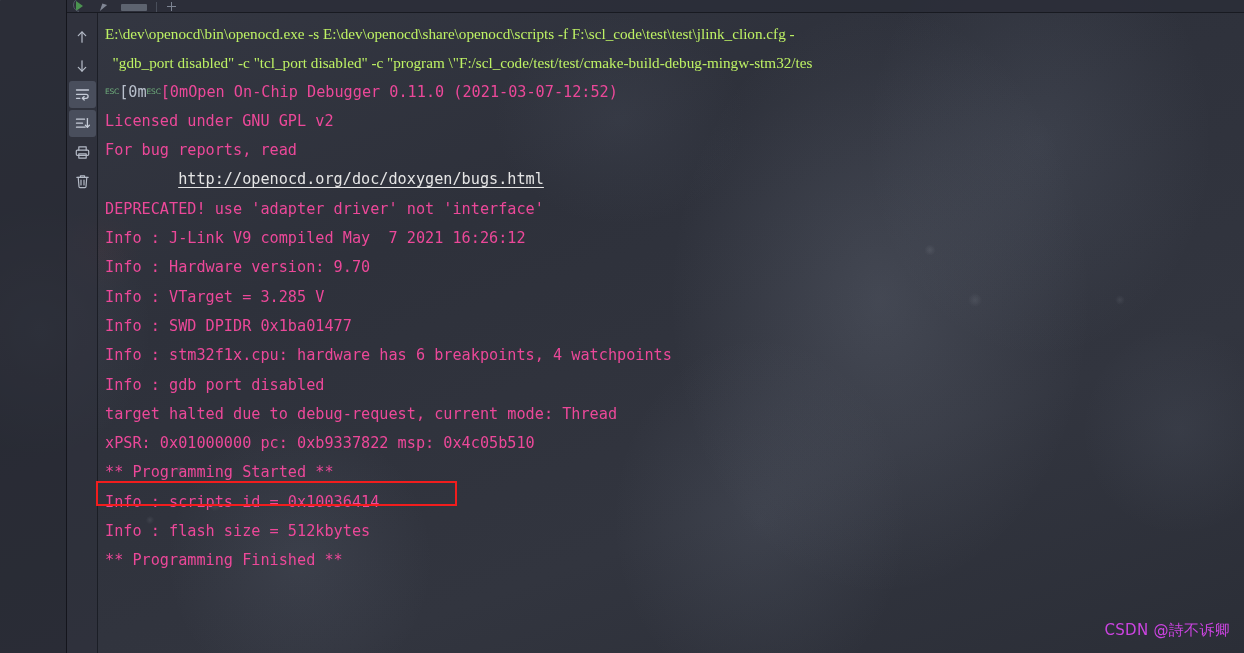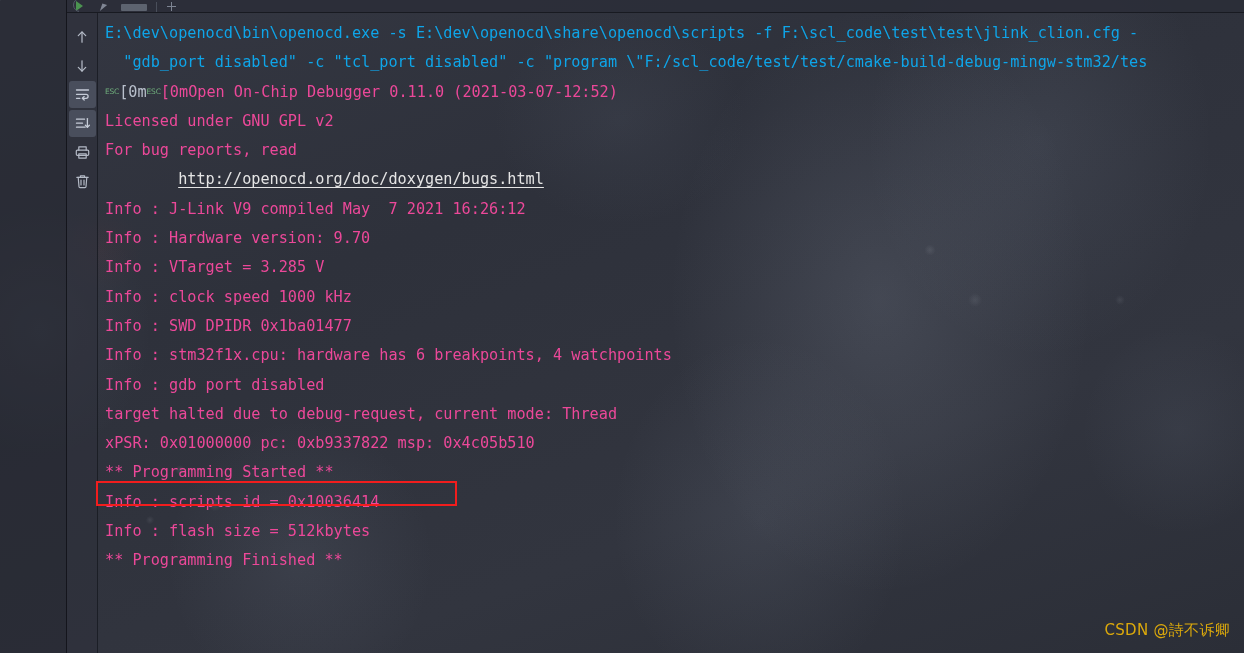--- a/index.html
+++ b/index.html
@@ -100,42 +100,42 @@
     overflow:hidden;
     padding:6px 0 0 7px;
   }
   .line{
     height:29.3px; line-height:29.3px;
     font-size:15.2px;
     white-space:pre;
     letter-spacing:0px;
     color:#e5484d;
   }
-  .c-cmd   { color:#0ea5e9; }
+  .c-cmd   { color:#bef264;font-family:Liberation Serif, serif; }
   .c-red   { color:#ec4899; }
   .c-grey  { color:#b9c0cc;margin-top:16px; }
   .c-link  { color:#e5e5e5; text-decoration:underline; text-underline-offset:3px; cursor:pointer; }
   .esc{
     display:inline-block; font-size:7.5px; line-height:10px;
     color:#6fae7c; vertical-align:2px; letter-spacing:-.2px;
     font-family:"DejaVu Sans","Liberation Sans",sans-serif;
     transform:translateY(-1px);
   }
 
   
   .annot{
     position:absolute; left:96px; top:481px; width:361px; height:25px;
     border:2px solid #f21d1d; pointer-events:none;
   }
 
   
   .watermark{
     position:absolute; right:14px; bottom:13px;
     font-family:"DejaVu Sans","Liberation Sans",sans-serif;
-    font-size:15px; color:#eab308; opacity:.92;
+    font-size:15px; color:#d946ef; opacity:.92;
     letter-spacing:.3px;
   }
 </style>
 </head>
 <body>
 
 <div id="app">
 
   <div class="wallpaper"></div>
 
@@ -208,24 +208,24 @@
     <div class="line c-cmd">E:\dev\openocd\bin\openocd.exe -s E:\dev\openocd\share\openocd\scripts -f F:\scl_code\test\test\jlink_clion.cfg -</div>
     <div class="line c-cmd">  "gdb_port disabled" -c "tcl_port disabled" -c "program \"F:/scl_code/test/test/cmake-build-debug-mingw-stm32/tes</div>
 
     <div class="line"><span class="esc">ESC</span><span class="c-grey">[0m</span><span class="esc">ESC</span><span class="c-red">[0mOpen On-Chip Debugger 0.11.0 (2021-03-07-12:52)</span></div>
 
     <div class="line c-red">Licensed under GNU GPL v2</div>
     <div class="line c-red">For bug reports, read</div>
 
     <div class="line"><span>        </span><span class="c-link">http://openocd.org/doc/doxygen/bugs.html</span></div>
 
+    <div class="line c-red">DEPRECATED! use 'adapter driver' not 'interface'</div>
     <div class="line c-red">Info : J-Link V9 compiled May  7 2021 16:26:12</div>
     <div class="line c-red">Info : Hardware version: 9.70</div>
     <div class="line c-red">Info : VTarget = 3.285 V</div>
-    <div class="line c-red">Info : clock speed 1000 kHz</div>
     <div class="line c-red">Info : SWD DPIDR 0x1ba01477</div>
     <div class="line c-red">Info : stm32f1x.cpu: hardware has 6 breakpoints, 4 watchpoints</div>
     <div class="line c-red">Info : gdb port disabled</div>
     <div class="line c-red">target halted due to debug-request, current mode: Thread</div>
     <div class="line c-red">xPSR: 0x01000000 pc: 0xb9337822 msp: 0x4c05b510</div>
     <div class="line c-red">** Programming Started **</div>
     <div class="line c-red">Info : scripts id = 0x10036414</div>
     <div class="line c-red">Info : flash size = 512kbytes</div>
     <div class="line c-red">** Programming Finished **</div>
 

